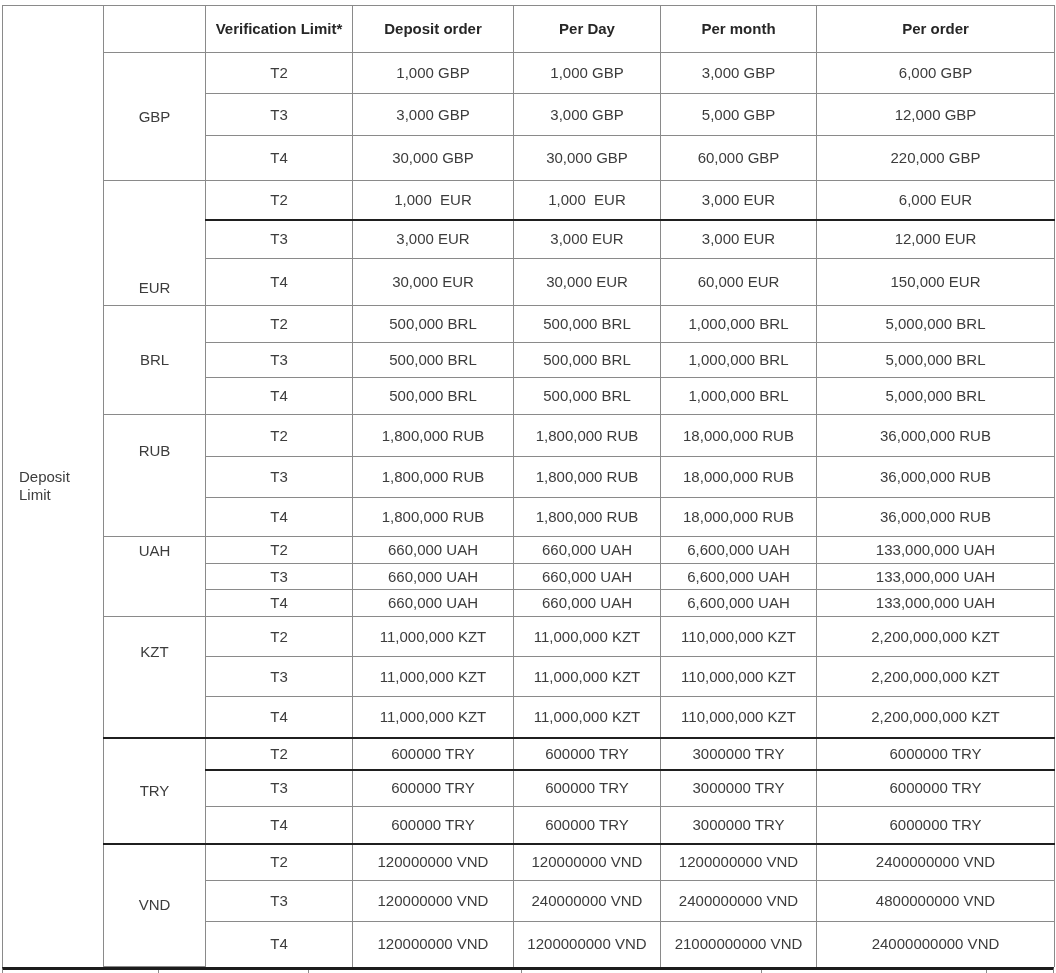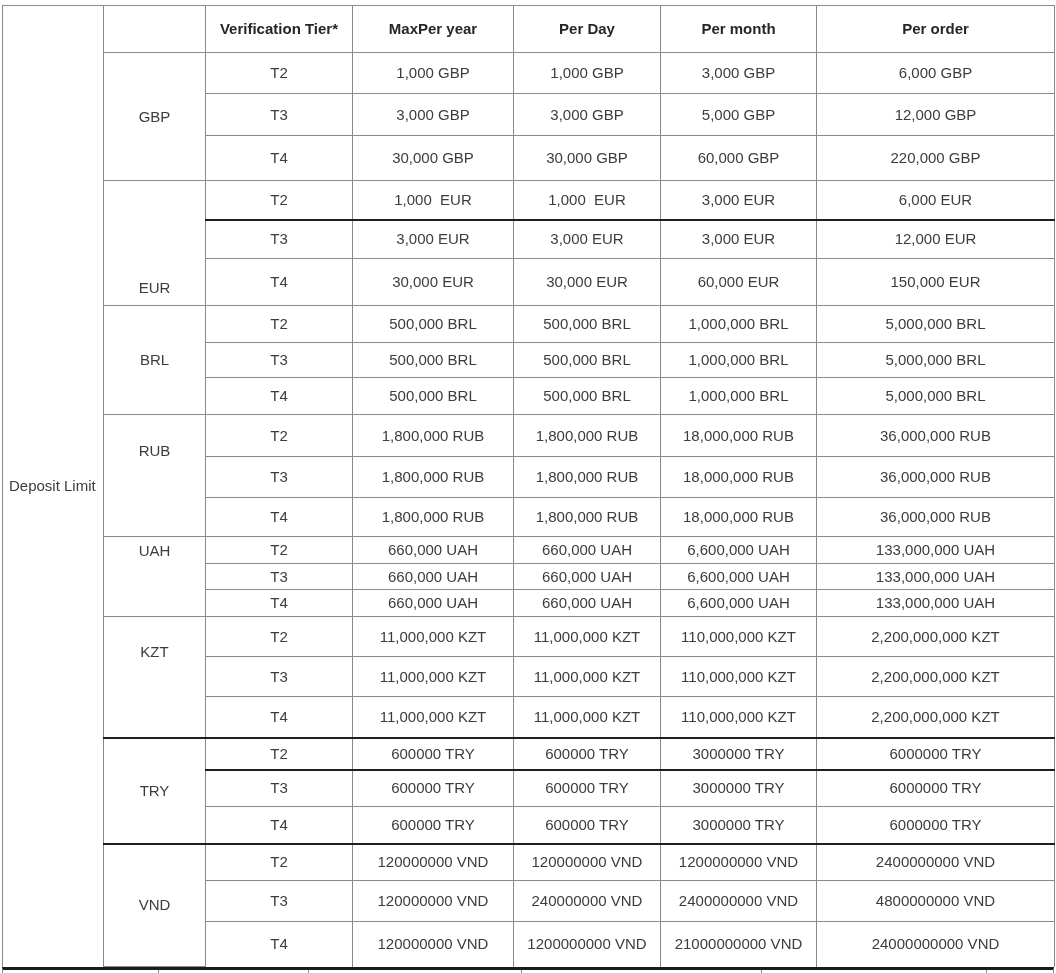--- a/index.html
+++ b/index.html
@@ -5,21 +5,21 @@
   html,body{margin:0;padding:0;background:#ffffff;}
   body{font-family:"Liberation Sans","DejaVu Sans",sans-serif;color:#3c3c3c;}
   .page{width:1056px;height:973px;overflow:hidden;background:#fff;}
   .tbl-wrap{position:relative;width:1052px;margin:5px 0 0 2px;}
   table{border-collapse:collapse;table-layout:fixed;width:1052px;}
   td,th{border:1px solid #8a8a8a;text-align:center;vertical-align:middle;
         font-size:15px;font-weight:400;padding:0 4px;overflow:hidden;
         white-space:pre-wrap;line-height:1.2;}
   th.colh{font-weight:700;color:#262626;}
   th.blank{background:#fff;}
-  td.deposit{text-align:left;padding-left:6px;vertical-align:middle;
+  td.deposit{text-align:left;padding-left:16px;vertical-align:middle;
              font-weight:400;color:#3c3c3c;border-bottom:0;}
   td.cur{vertical-align:middle;}
   td.cur .cur-label{display:inline-block;position:relative;}
   .thick-b{border-bottom:2px solid #1f1f1f;}
   .last-row td{border-bottom:0;}
   .sliver{position:relative;width:1050px;height:7px;
           border-top:3px solid #1c1c1c;border-left:1px solid #8a8a8a;
           border-right:1px solid #8a8a8a;background:#fff;}
   .sliver .stub{position:absolute;top:0;width:1px;height:100%;background:#8a8a8a;}
 </style>
@@ -35,22 +35,22 @@
           <col style="width:147px">
         <col style="width:161px">
           <col style="width:147px">
           <col style="width:156px">
         <col style="width:238px">
       </colgroup>
       <tbody id="limits-tbody">
           <tr style="height: 47px;">
             <td class="deposit" rowspan="25">Deposit Limit</td>
             <th class="blank"></th>
-            <th class="colh">Verification Tier*</th>
-            <th class="colh">MaxPer year</th>
+            <th class="colh">Verification Limit*</th>
+            <th class="colh">Deposit order</th>
             <th class="colh">Per Day</th>
             <th class="colh">Per month</th>
             <th class="colh">Per order</th>
           </tr>
           <tr style="height: 41px;">
             <td class="cur" rowspan="3"><span class="cur-label">GBP</span></td>
             <td class="tier">T2</td>
             <td class="val">1,000 GBP</td>
             <td class="val">1,000 GBP</td>
             <td class="val">3,000 GBP</td>

